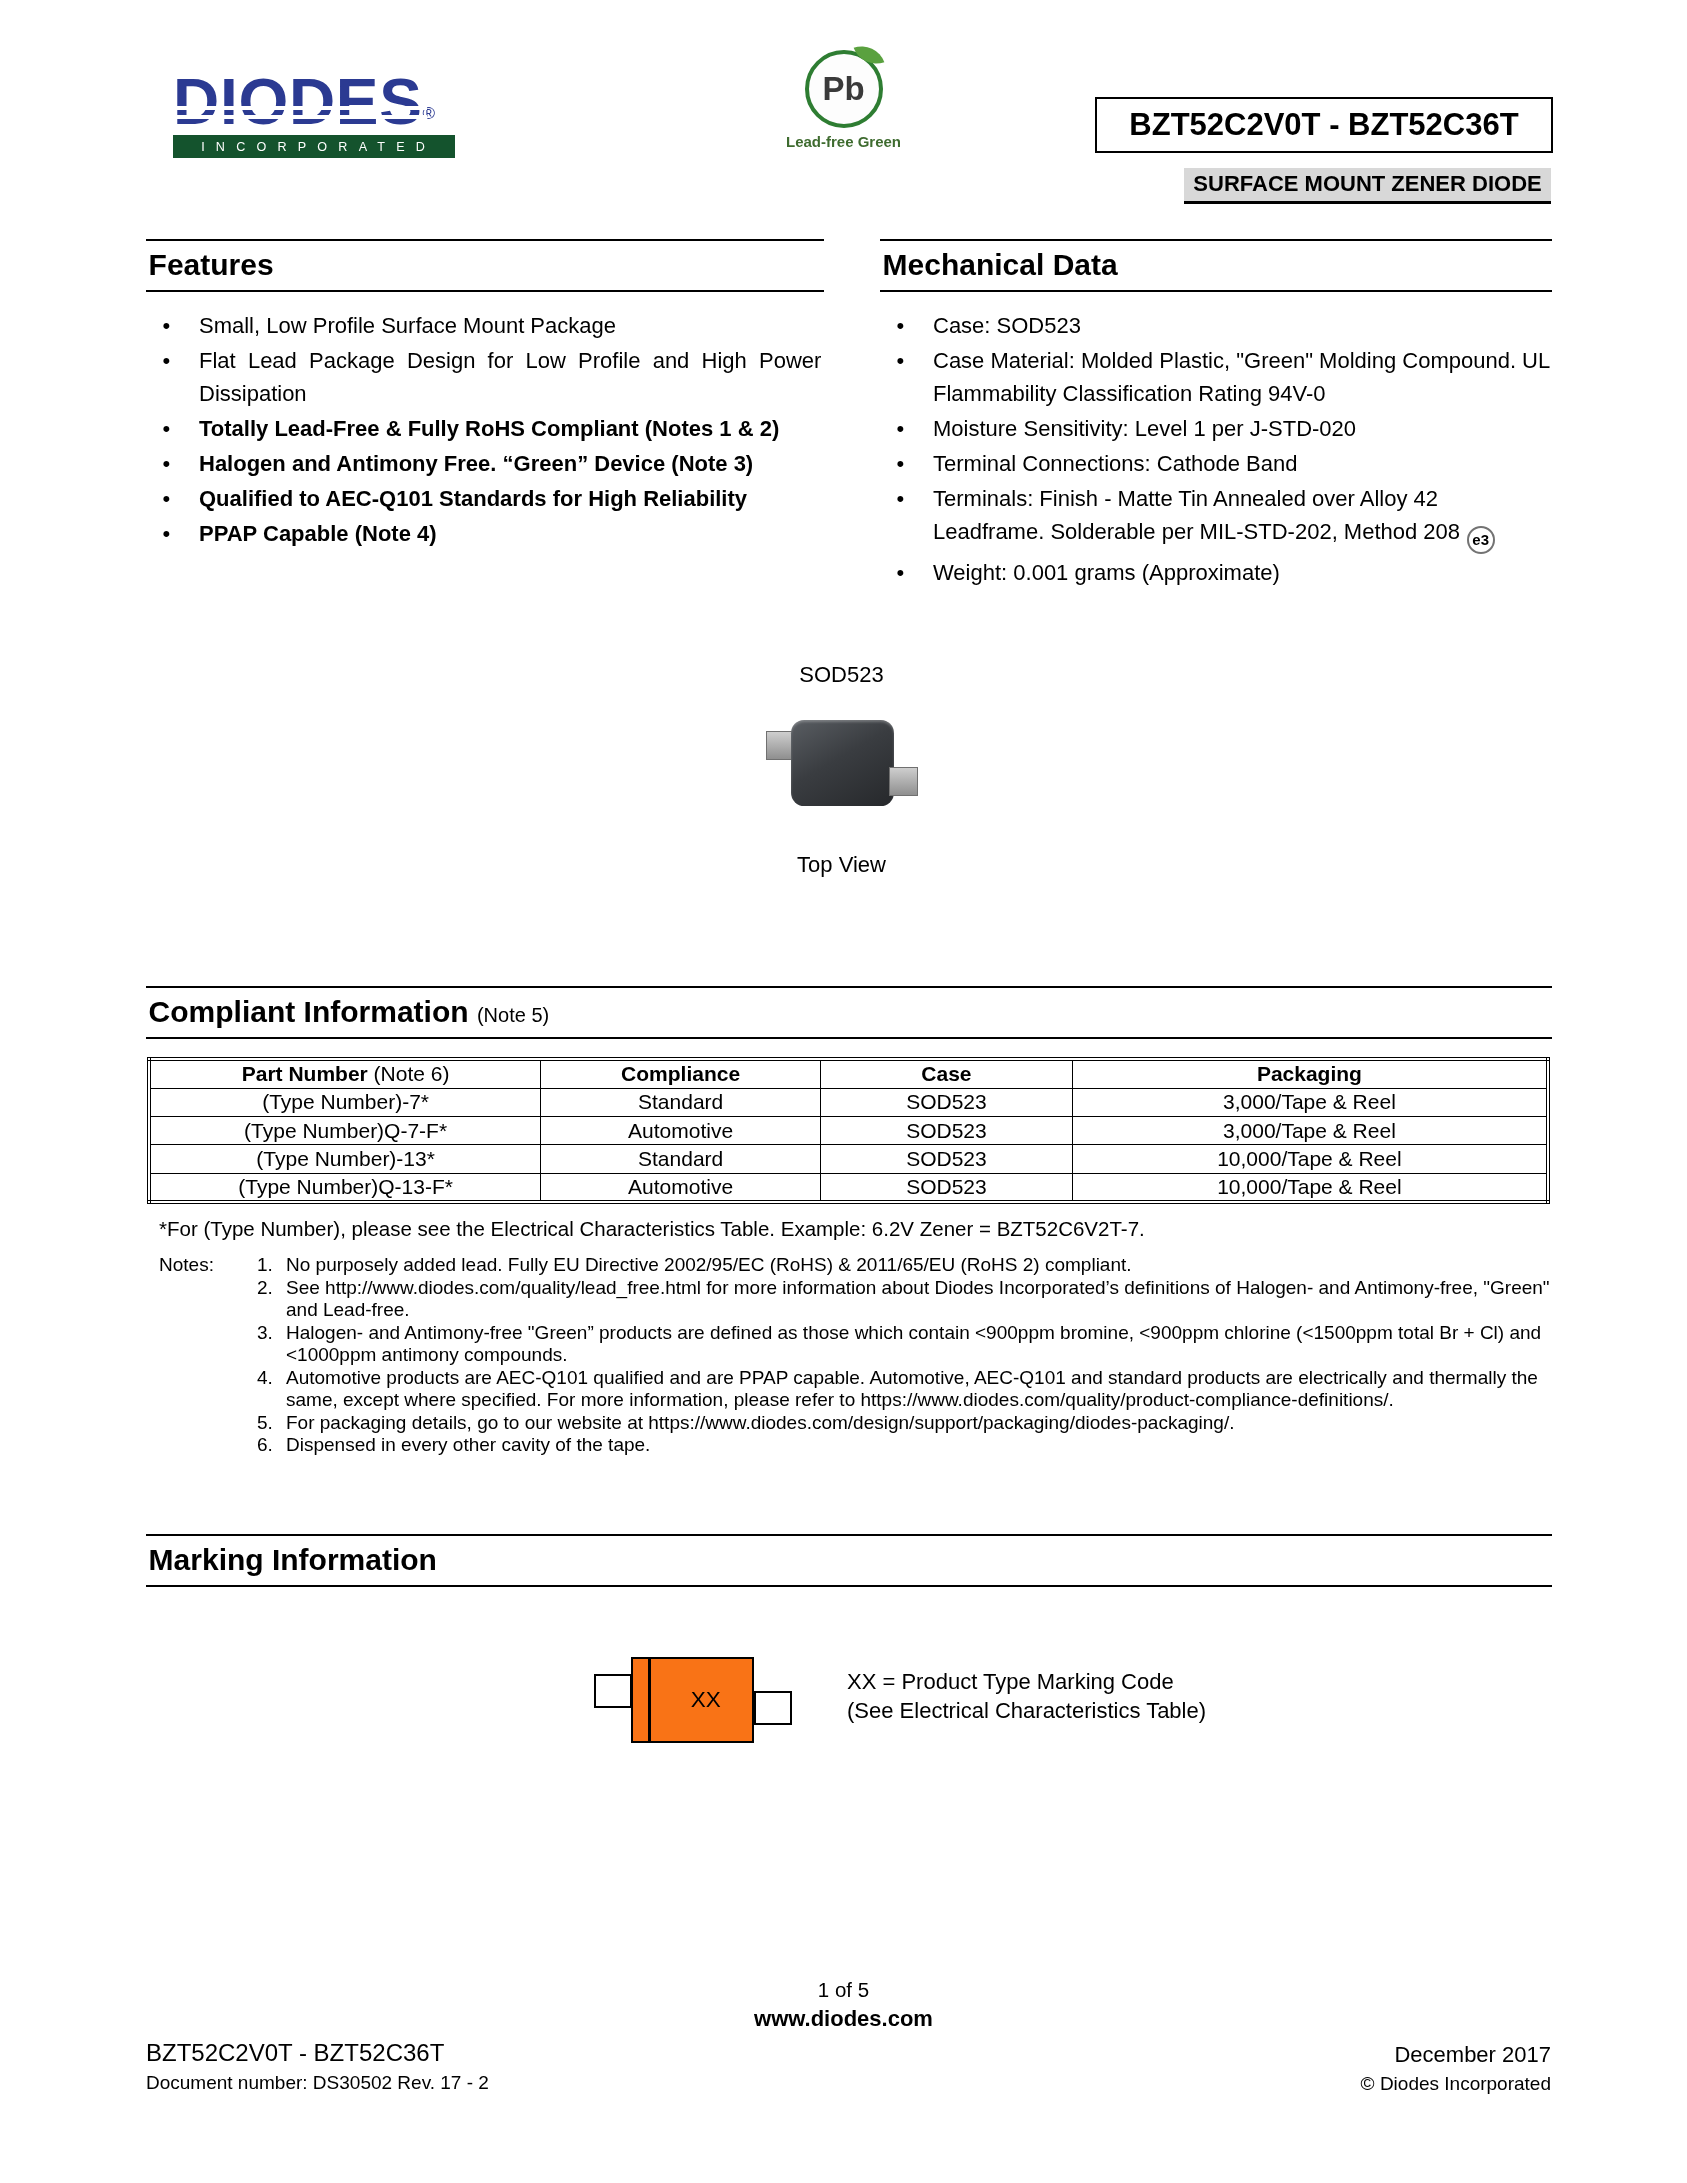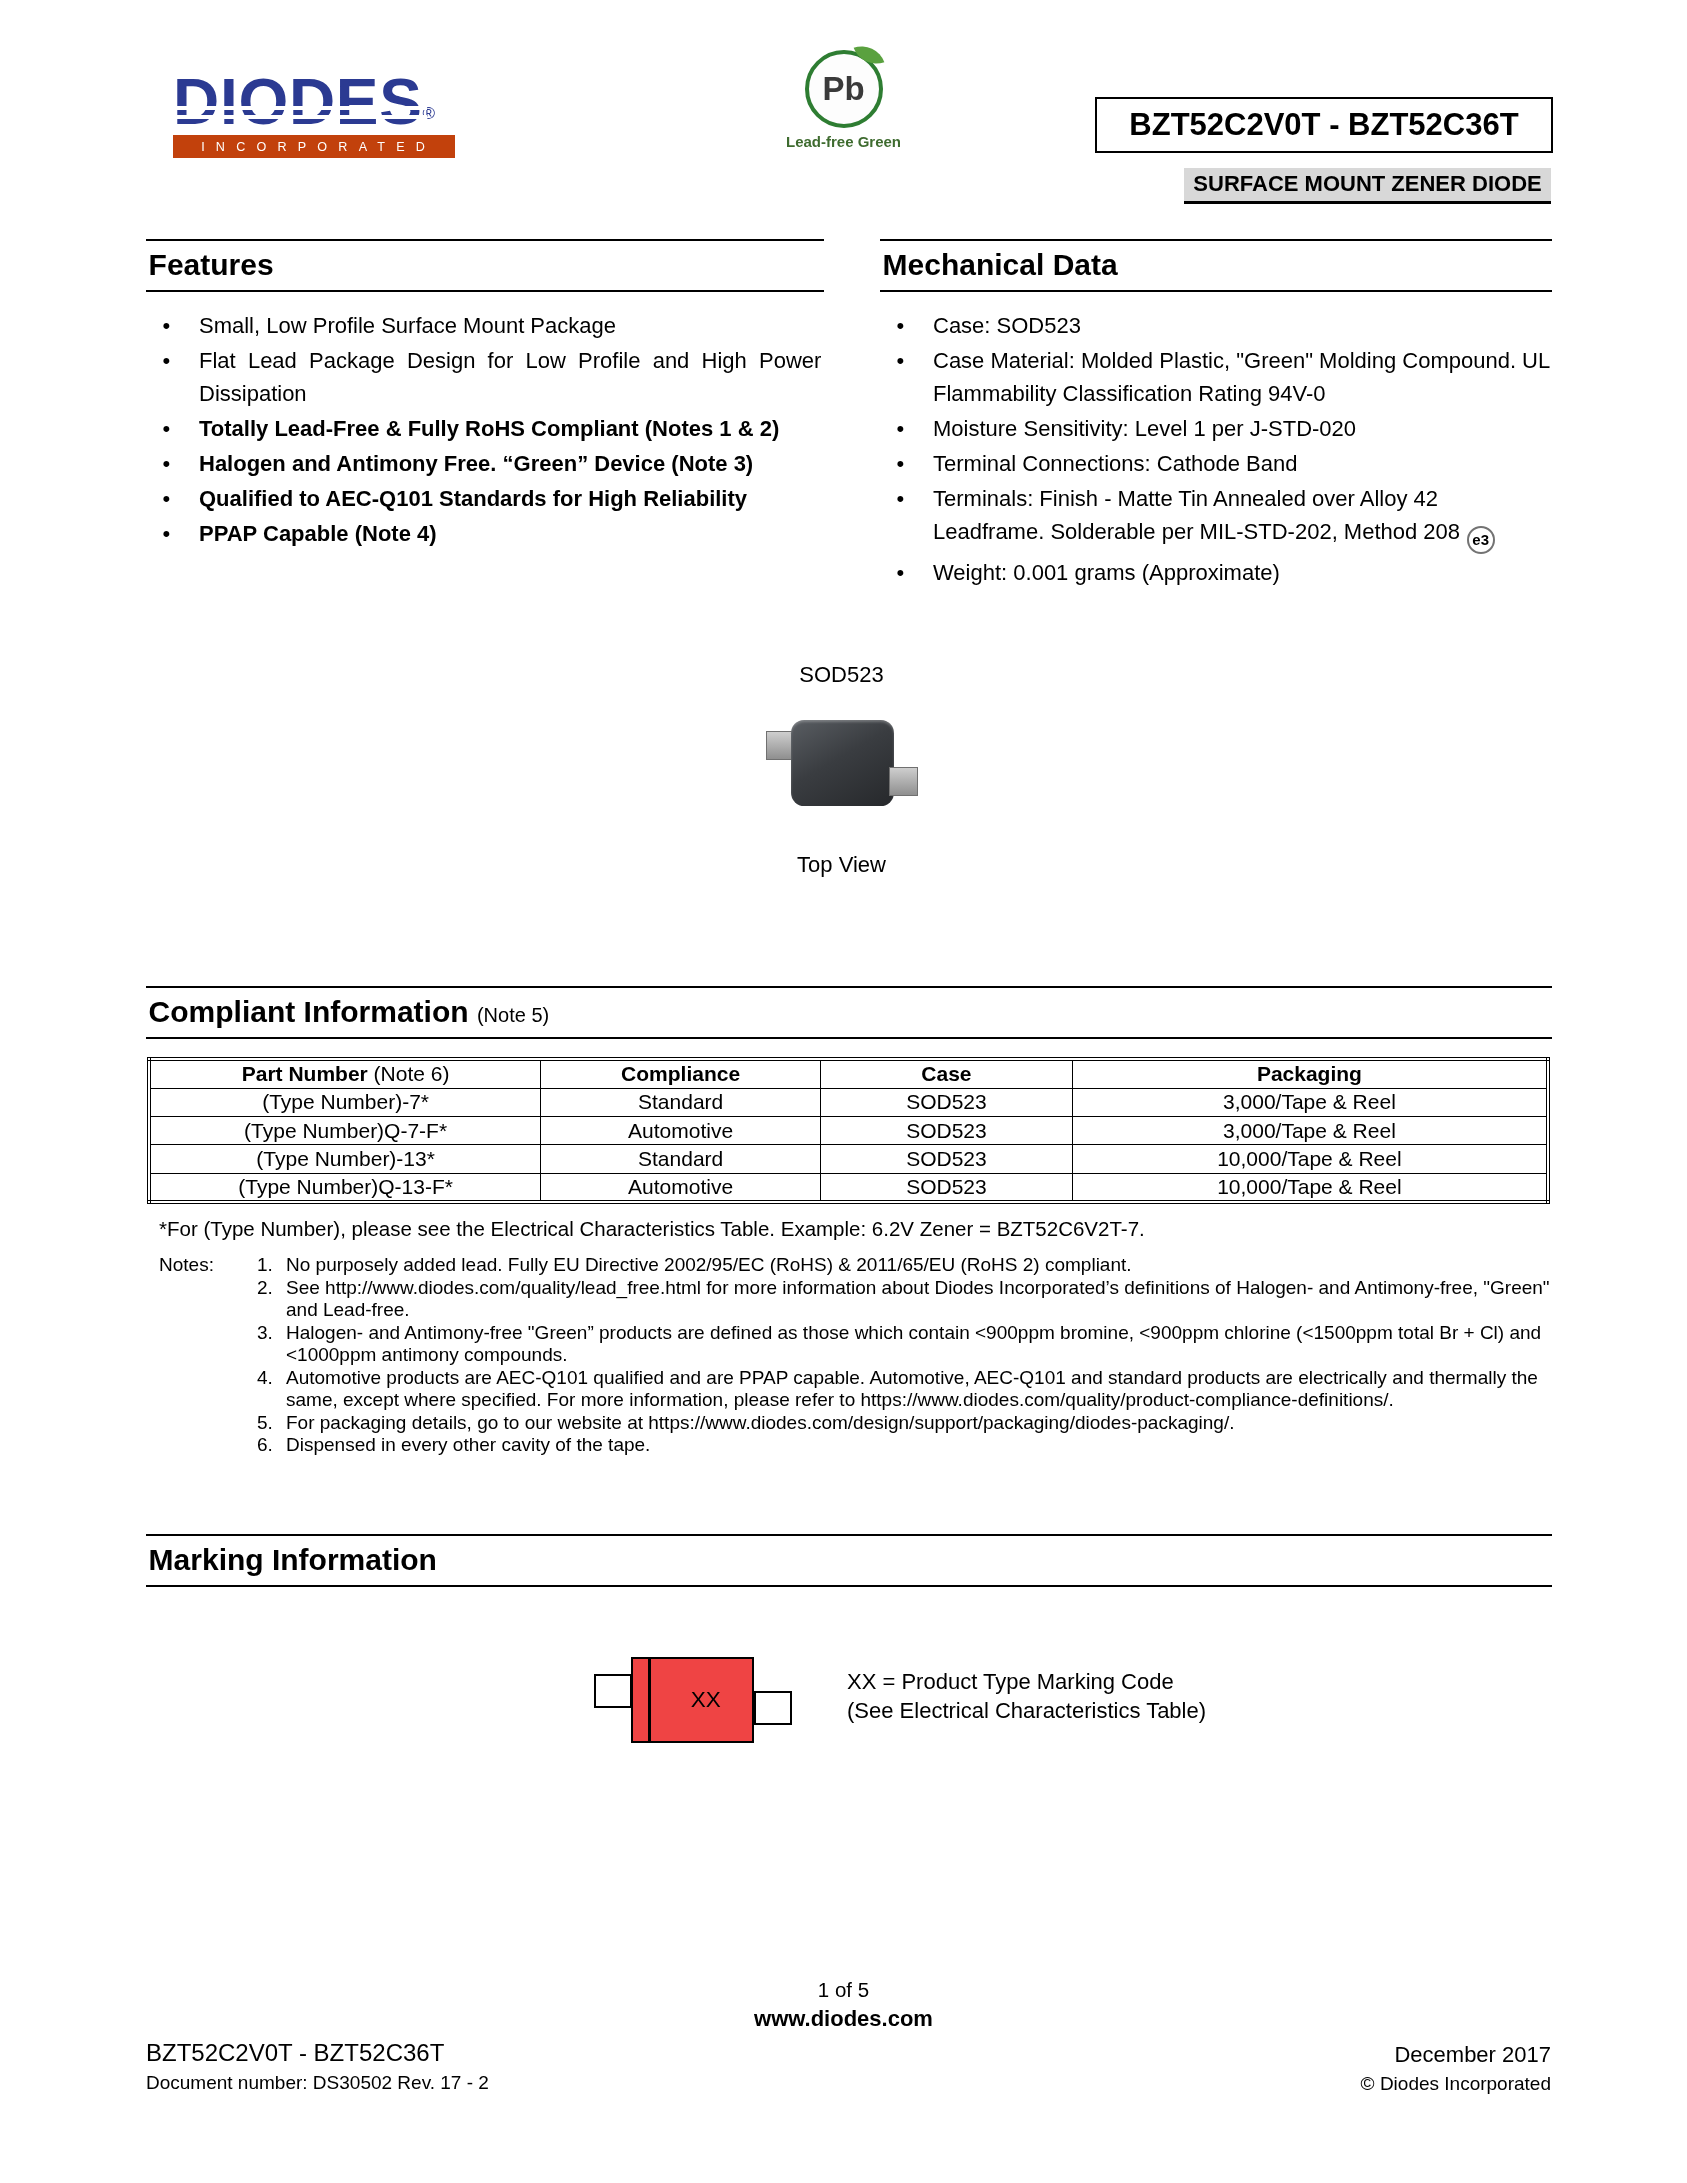--- a/index.html
+++ b/index.html
@@ -11,21 +11,21 @@
 
   
   .logo { position:absolute; left:173px; top:70px; width:284px; }
   .logo-word-wrap { position:relative; display:inline-block; line-height:1; }
   .logo-word { font-size:64px; font-weight:bold; letter-spacing:0.7px; color:#2b3a92; }
   .logo-reg { font-size:17px; color:#2b3a92; vertical-align:super; }
   .logo-stripe { position:absolute; left:0; width:97%; background:#fff; }
   .logo-stripe.s1 { top:56%; height:4.6px; }
   .logo-stripe.s2 { top:71%; height:4px; }
   .logo-sub {
-    margin-top:1.3px; width:282px; background:#c2410c; color:#fff;
+    margin-top:1.3px; width:282px; background:#14532d; color:#fff;
     font-size:12.6px; letter-spacing:11.2px; text-align:center; padding:4.6px 0 4.6px 9.3px;
   }
 
   .pb-logo { position:absolute; left:784px; top:50px; width:119px; text-align:center; }
   .pb-circle {
     width:78px; height:78px; border:4.6px solid #2e7d32; border-radius:50%;
     margin:0 auto; display:flex; align-items:center; justify-content:center;
     font-size:33px; font-weight:bold; color:#3a3a3a; position:relative; background:#fdfdfd;
   }
   .pb-leaf { position:absolute; top:-10.6px; right:-2.6px; width:24px; height:24px;
@@ -100,21 +100,21 @@
   .note-item { display:flex; }
   .note-num { flex:none; width:29px; }
   .note-text { flex:1; }
 
   
   .marking-head { position:absolute; left:146px; top:1534px; width:1406px; }
   .mk-fig  { position:absolute; left:594px; top:1657px; width:198px; height:87px; }
   .mk-lead { position:absolute; width:38px; height:34px; border:2px solid #000; background:#fff; }
   .mk-lead.l { left:0; top:17px; }
   .mk-lead.r { right:0; top:34px; }
-  .mk-body { position:absolute; left:37px; top:0; width:123px; height:86px; border:2px solid #000; background:#ef4444; }
+  .mk-body { position:absolute; left:37px; top:0; width:123px; height:86px; border:2px solid #000; background:#f97316; }
   .mk-band { position:absolute; left:14.6px; top:0; width:3.3px; height:100%; background:#000; }
   .mk-code { position:absolute; left:26.5px; right:0; top:0; bottom:0;
              display:flex; align-items:center; justify-content:center; font-size:22.5px; }
   .mk-text { position:absolute; left:847px; top:1667px; font-size:22px; line-height:29px; }
 
   
   .footer-left   { position:absolute; left:146px; top:2039px; }
   .fl-title { font-size:24px; }
   .fl-doc   { font-size:19px; margin-top:5.3px; }
   .footer-center { position:absolute; left:711px; top:1978px; width:265px; text-align:center; }

